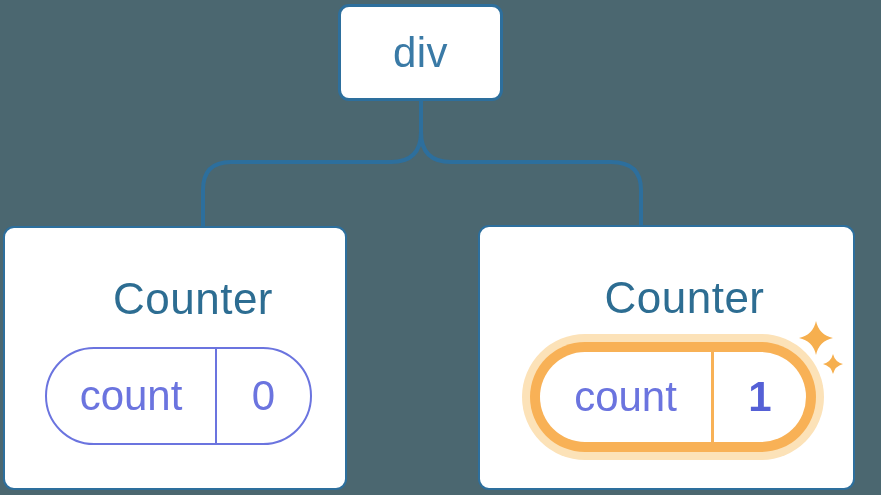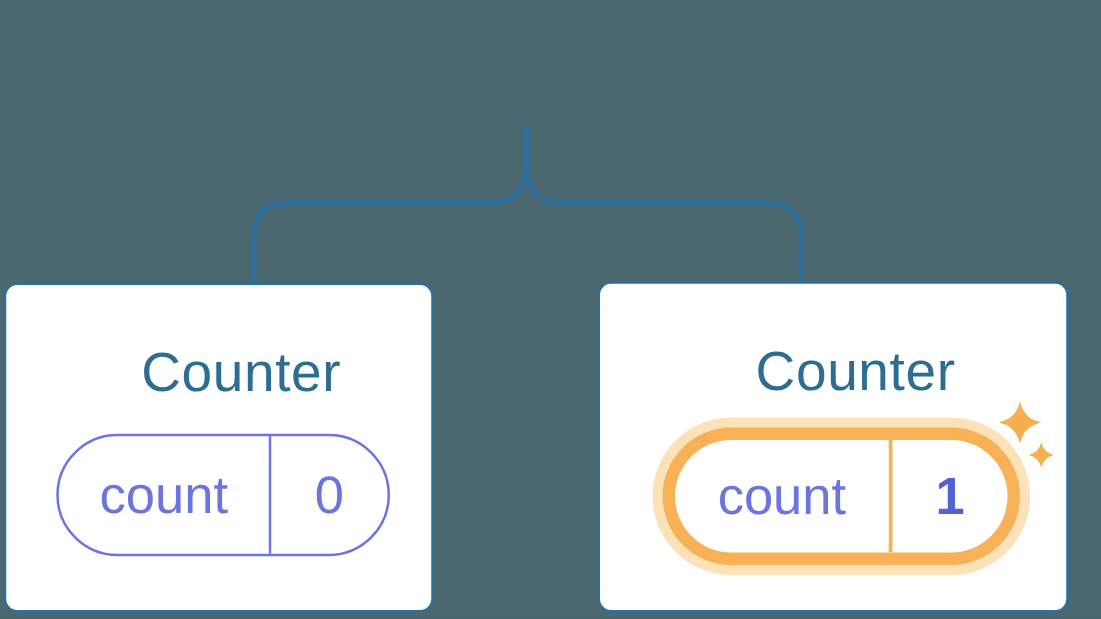--- a/index.html
+++ b/index.html
@@ -101,20 +101,23 @@
   }
 
   .sparkles{position:absolute;left:788px;top:310px;z-index:5;}
   .sparkles path{fill:var(--sparkle-orange);}
 </style>
 </head>
 <body>
 
 <div class="canvas">
 
+  <div class="root-node">
+    <span class="label">div</span>
+  </div>
 
   <svg class="connector" width="881" height="495" viewBox="0 0 881 495">
     <path d="M421 101 L421 132 Q421 162 391 162 L231 162 Q203 162 203 190 L203 226"></path>
     <path d="M421 101 L421 132 Q421 162 451 162 L611 162 Q641 162 641 190 L641 226"></path>
   </svg>
 
   <div class="card left">
     <div class="card-title">Counter</div>
     <div class="pill">
       <div class="key-cell">

